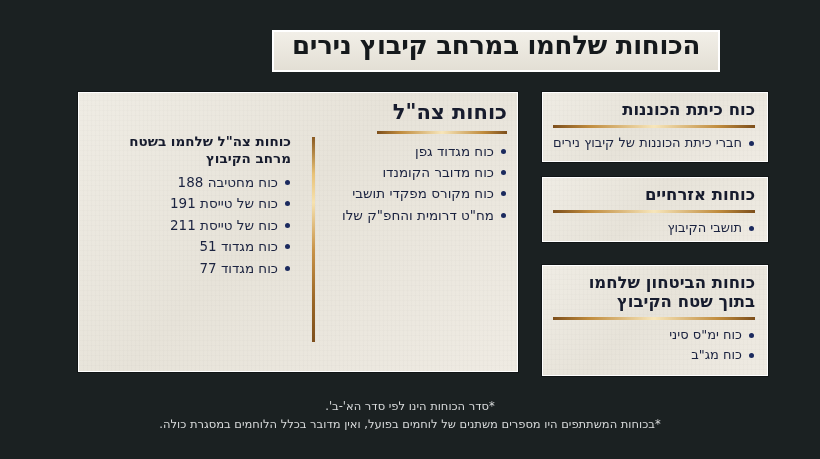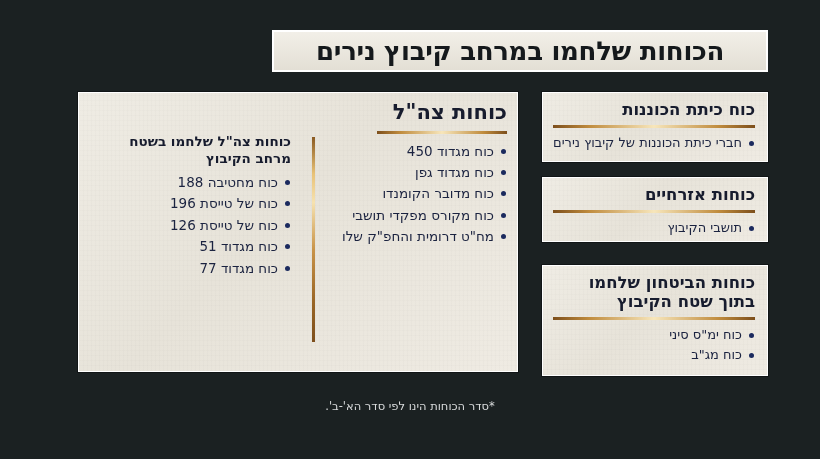--- a/index.html
+++ b/index.html
@@ -7,25 +7,25 @@
     width:820px;height:459px;
     background:#1b2122;
     font-family:"DejaVu Sans","Liberation Sans",sans-serif;
     overflow:hidden;
     position:relative;
   }
   .stage{position:absolute;inset:0;}
 
   
   #title-bar{
-    position:absolute;left:272px;top:30px;width:496px;height:42px;
+    position:absolute;left:272px;top:30px;width:448px;height:42px;
     background:linear-gradient(180deg,#f2efe8 0%,#e3dfd5 100%);
     border:2px solid #ffffff;
     box-sizing:border-box;
-    display:flex;align-items:center;justify-content:center;
+    display:flex;align-items:flex-start;justify-content:center;
   }
   #title-bar .txt{
     font-size:26px;font-weight:bold;color:#15191c;
     letter-spacing:-0.3px;line-height:1;white-space:nowrap;
   }
 
   
   .paper{
     background:
       repeating-linear-gradient(90deg,rgba(0,0,0,0.016) 0 1px,rgba(255,255,255,0) 1px 4px),
@@ -102,34 +102,33 @@
   </div>
 
   <div class="paper" id="main-panel">
 
     <div id="main-divider"></div>
 
     <div class="col" id="col-right">
       <h1 class="panel-h1">כוחות צה"ל</h1>
       <div class="gold-rule"></div>
       <ul class="bullets">
-        <li>כוח מגדוד 450</li>
         <li>כוח מגדוד גפן</li>
         <li>כוח מדובר הקומנדו</li>
         <li>כוח מקורס מפקדי תושבי</li>
         <li>מח"ט דרומית והחפ"ק שלו</li>
       </ul>
     </div>
 
     <div class="col" id="col-left">
       <h2 class="panel-h2">כוחות צה"ל שלחמו בשטח מרחב הקיבוץ</h2>
       <ul class="bullets">
         <li>כוח מחטיבה 188</li>
-        <li>כוח של טייסת 196</li>
-        <li>כוח של טייסת 126</li>
+        <li>כוח של טייסת 191</li>
+        <li>כוח של טייסת 211</li>
         <li>כוח מגדוד 51</li>
         <li>כוח מגדוד 77</li>
       </ul>
     </div>
   </div>
 
   <div class="paper card" id="card-2">
     <div class="inner">
       <h1 class="panel-h1">כוחות אזרחיים</h1>
       <div class="gold-rule"></div>
@@ -155,15 +154,16 @@
       <div class="gold-rule"></div>
       <ul class="bullets">
         <li>כוח ימ"ס סיני</li>
         <li>כוח מג"ב</li>
       </ul>
     </div>
   </div>
 
   <div id="footnotes">
     <div>*סדר הכוחות הינו לפי סדר הא'-ב'.</div>
+    <div>*בכוחות המשתתפים היו מספרים משתנים של לוחמים בפועל, ואין מדובר בכלל הלוחמים במסגרת כולה.</div>
   </div>
 
 </div>
 
 </body></html>

